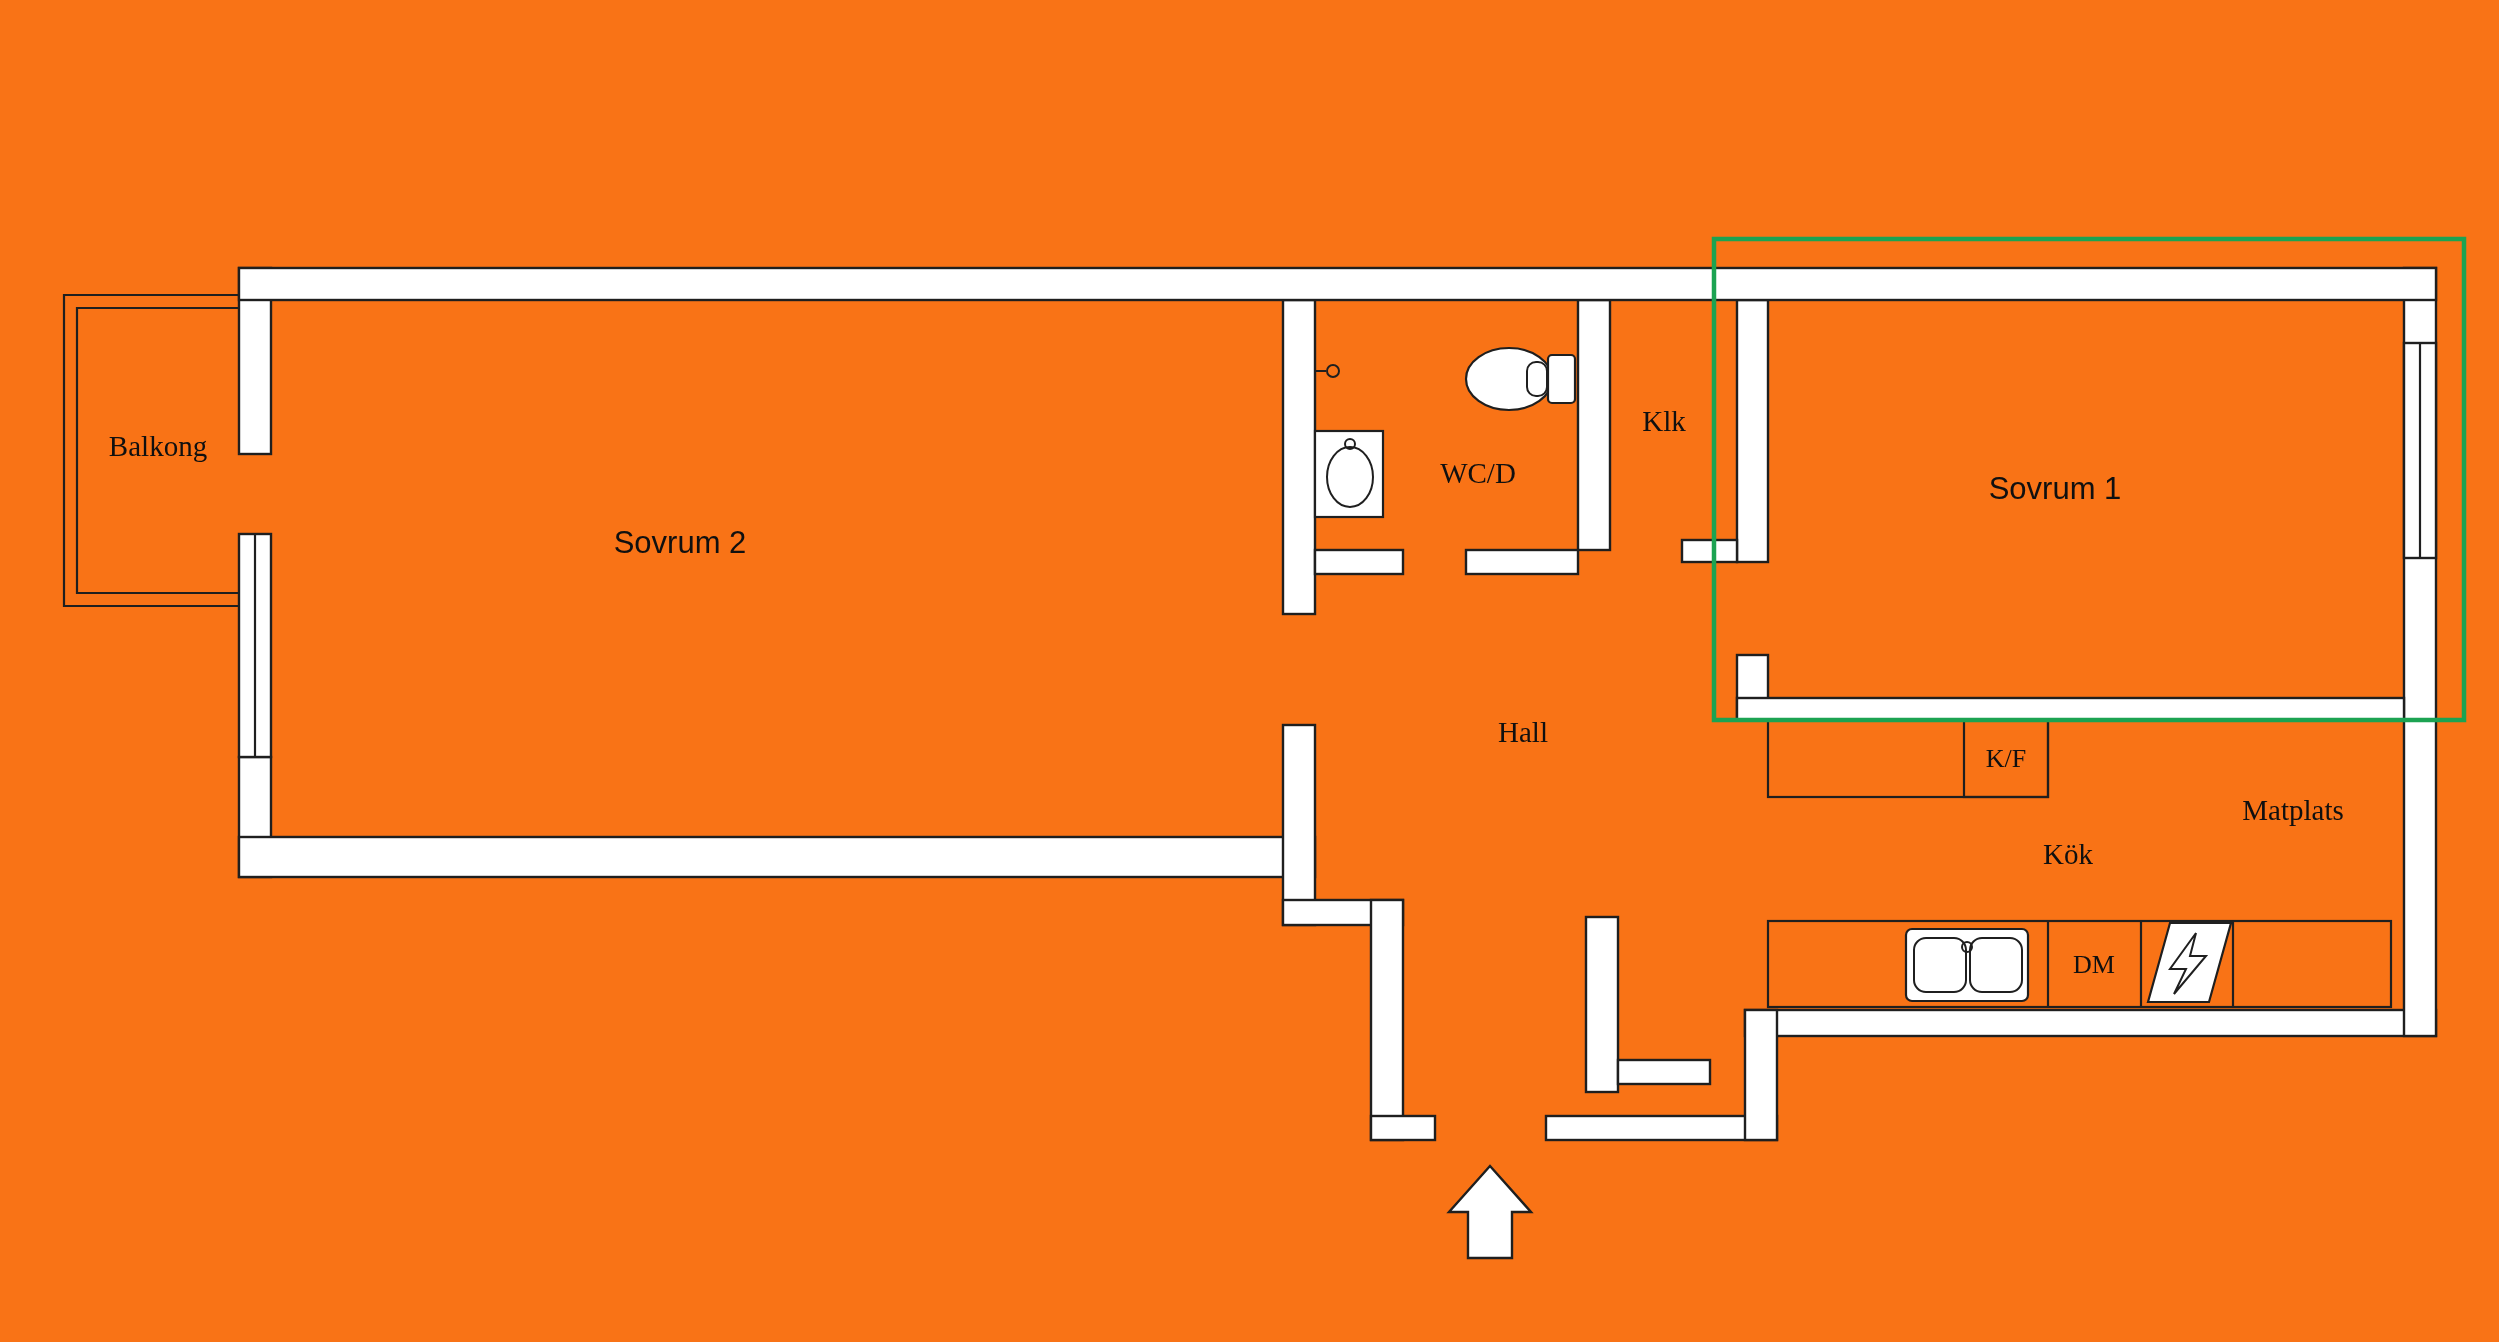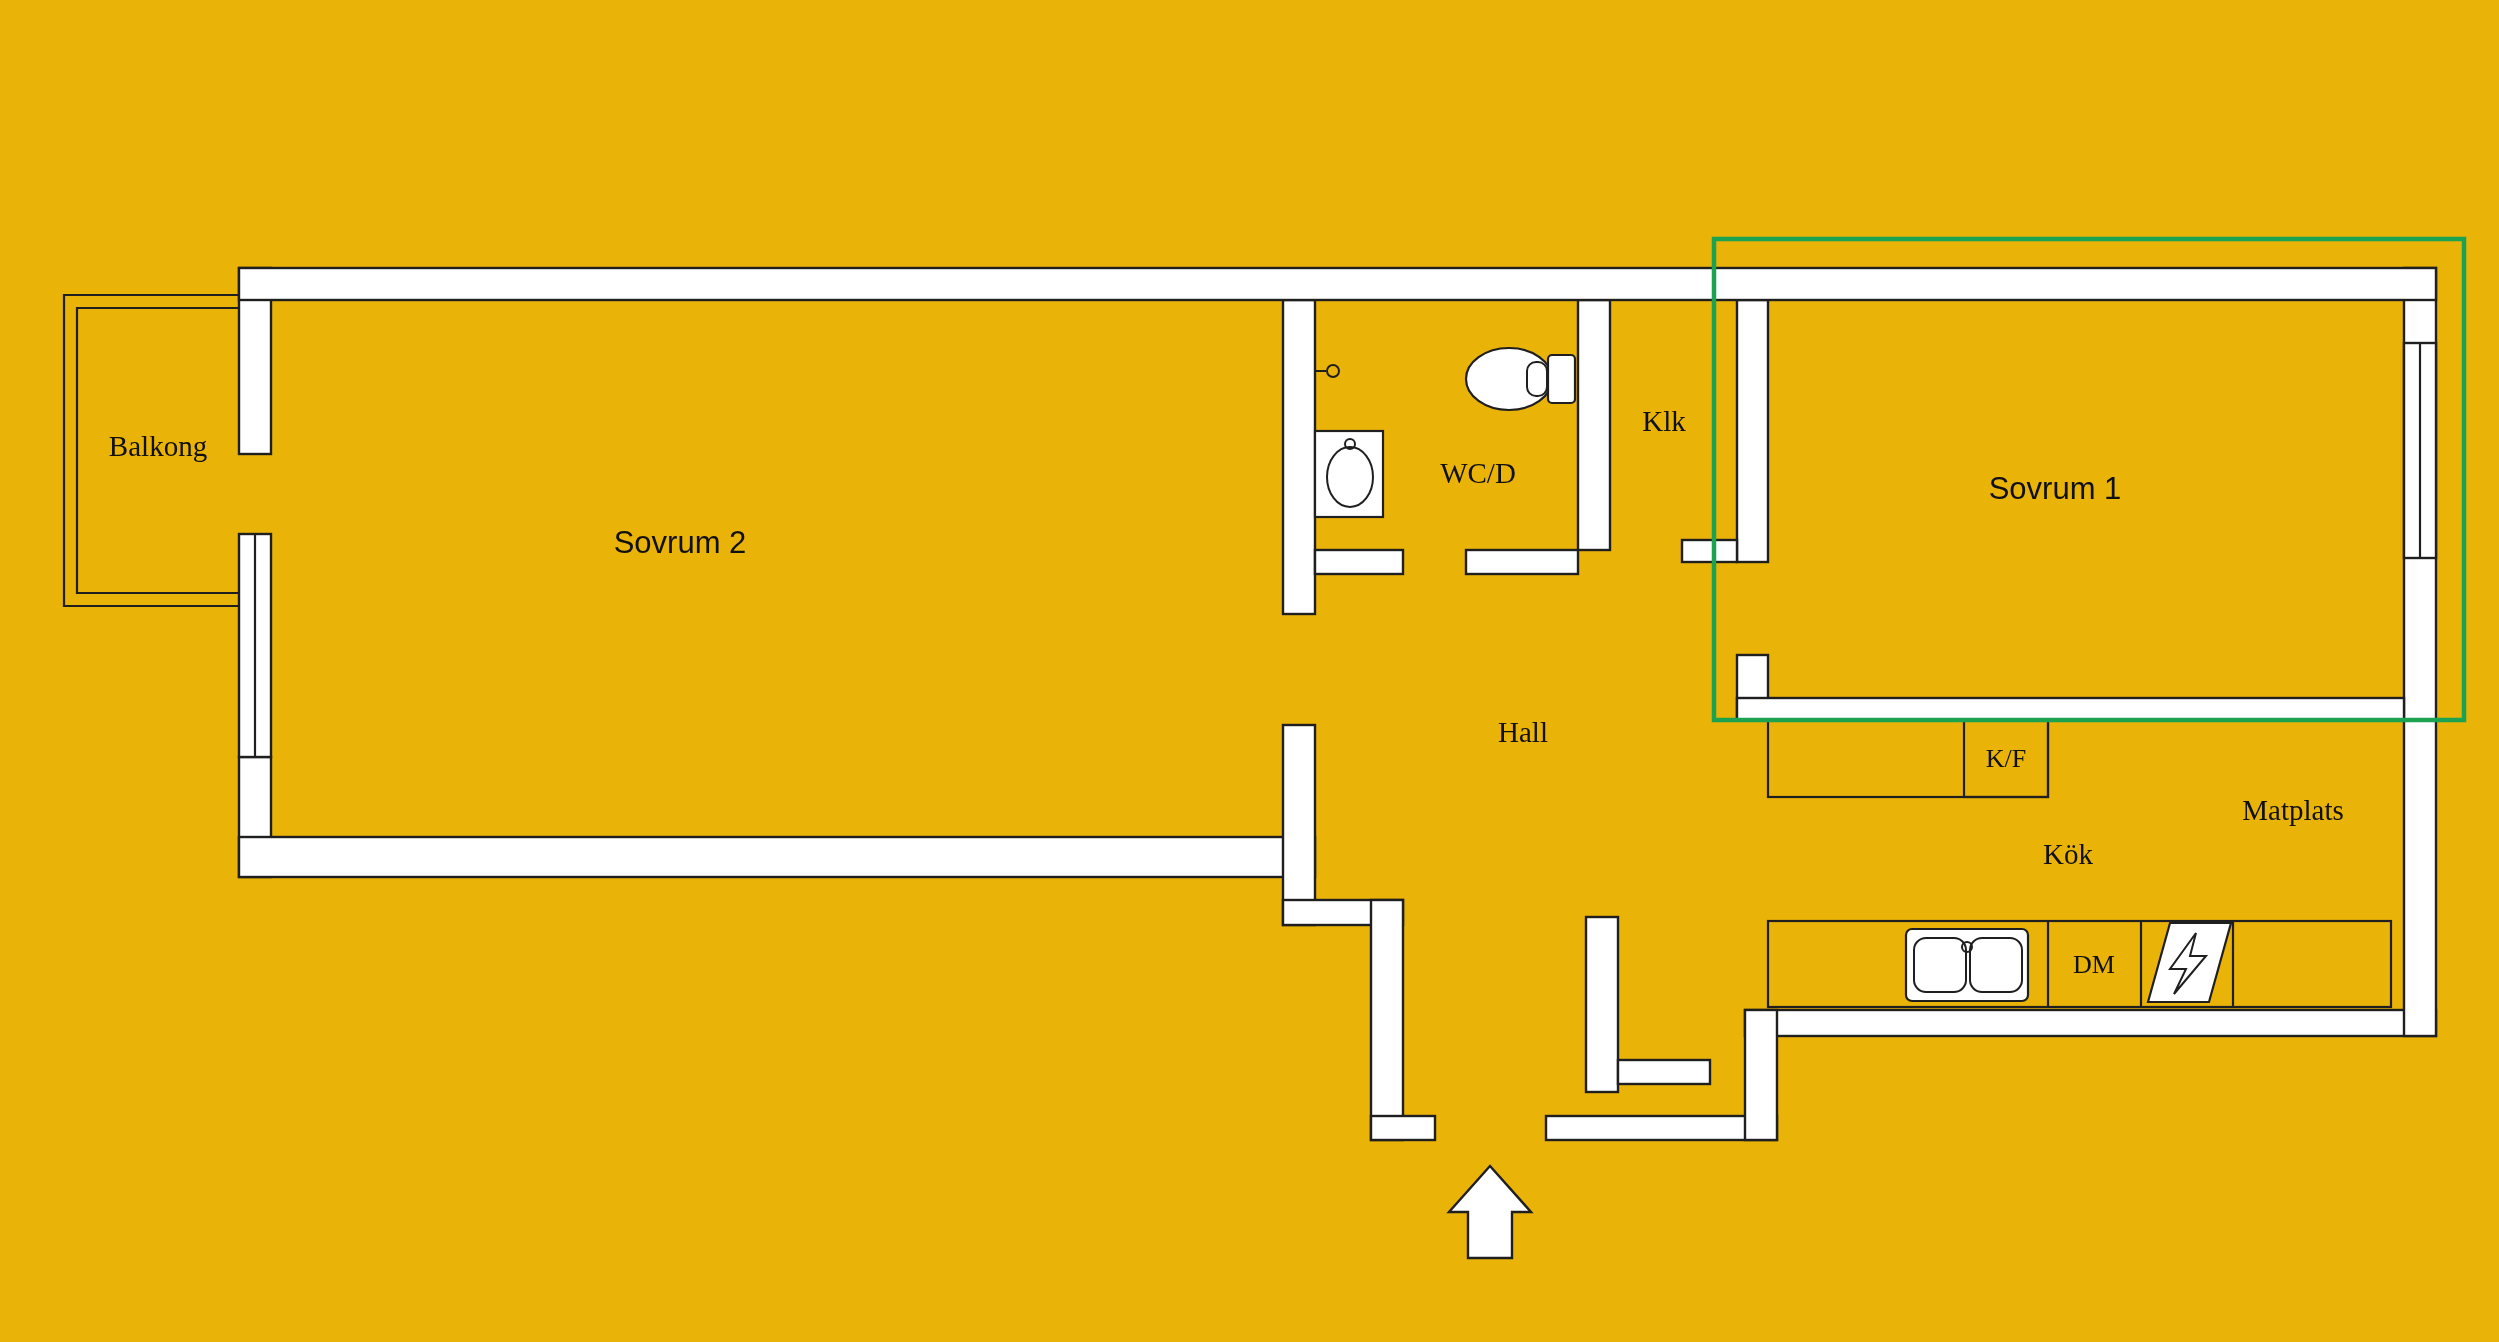--- a/index.html
+++ b/index.html
@@ -1,16 +1,16 @@
 <!DOCTYPE html>
 <html><head>
 <meta charset="utf-8">
 <style>
   html,body{margin:0;padding:0;background:#ffffff;}
-  .floorplan-canvas{position:relative;width:2499px;height:1342px;background:#eab308;overflow:hidden;}
+  .floorplan-canvas{position:relative;width:2499px;height:1342px;background:#f97316;overflow:hidden;}
   svg{display:block;}
   .wall{fill:#ffffff;stroke:#1f1f1f;stroke-width:2.4;}
   .thin{fill:none;stroke:#1f1f1f;stroke-width:2.2;}
   .fixture{fill:#ffffff;stroke:#1f1f1f;stroke-width:2.2;}
   .fixline{fill:none;stroke:#1f1f1f;stroke-width:2;}
   text{text-anchor:middle;dominant-baseline:central;fill:#101010;}
   .lbl-serif{font-family:"Liberation Serif","DejaVu Serif",serif;font-size:29px;}
   .lbl-small{font-family:"Liberation Serif","DejaVu Serif",serif;font-size:26px;}
   .lbl-sans{font-family:"Liberation Sans","DejaVu Sans",sans-serif;font-size:31px;}
   .highlight{fill:none;stroke-width:4.5;}

